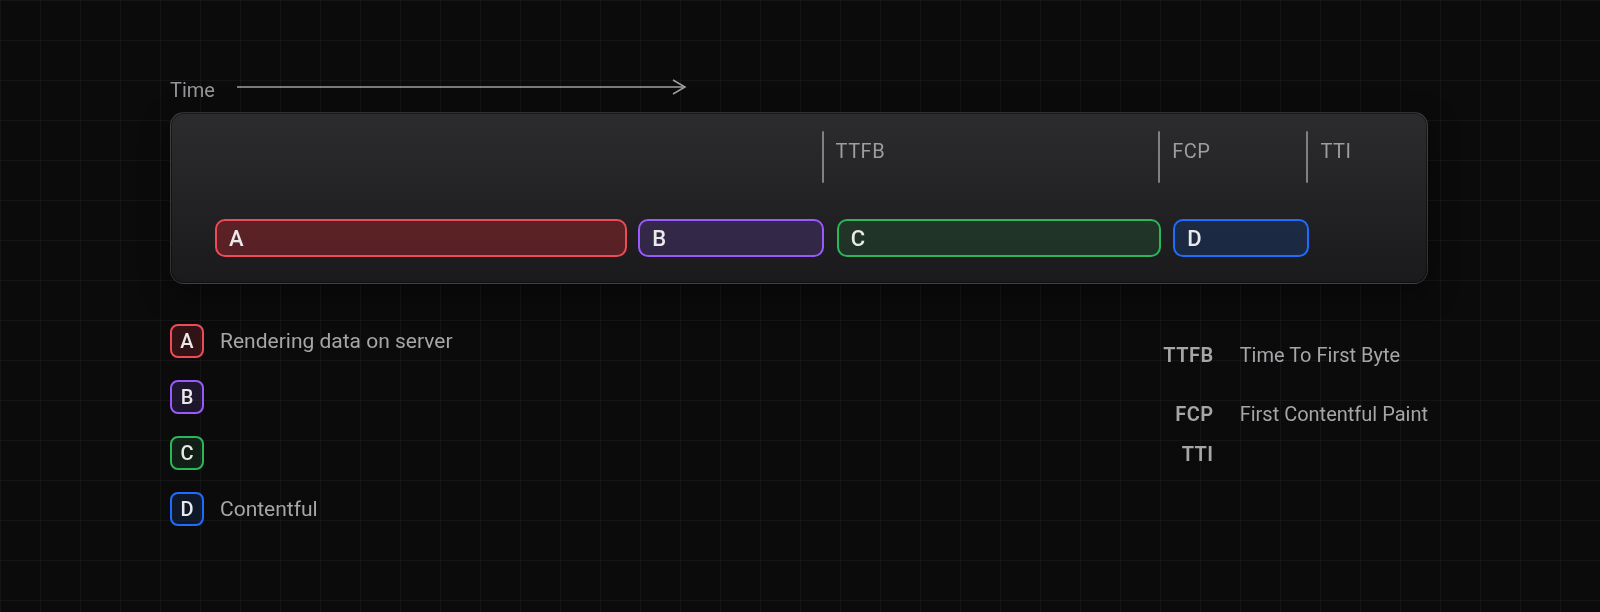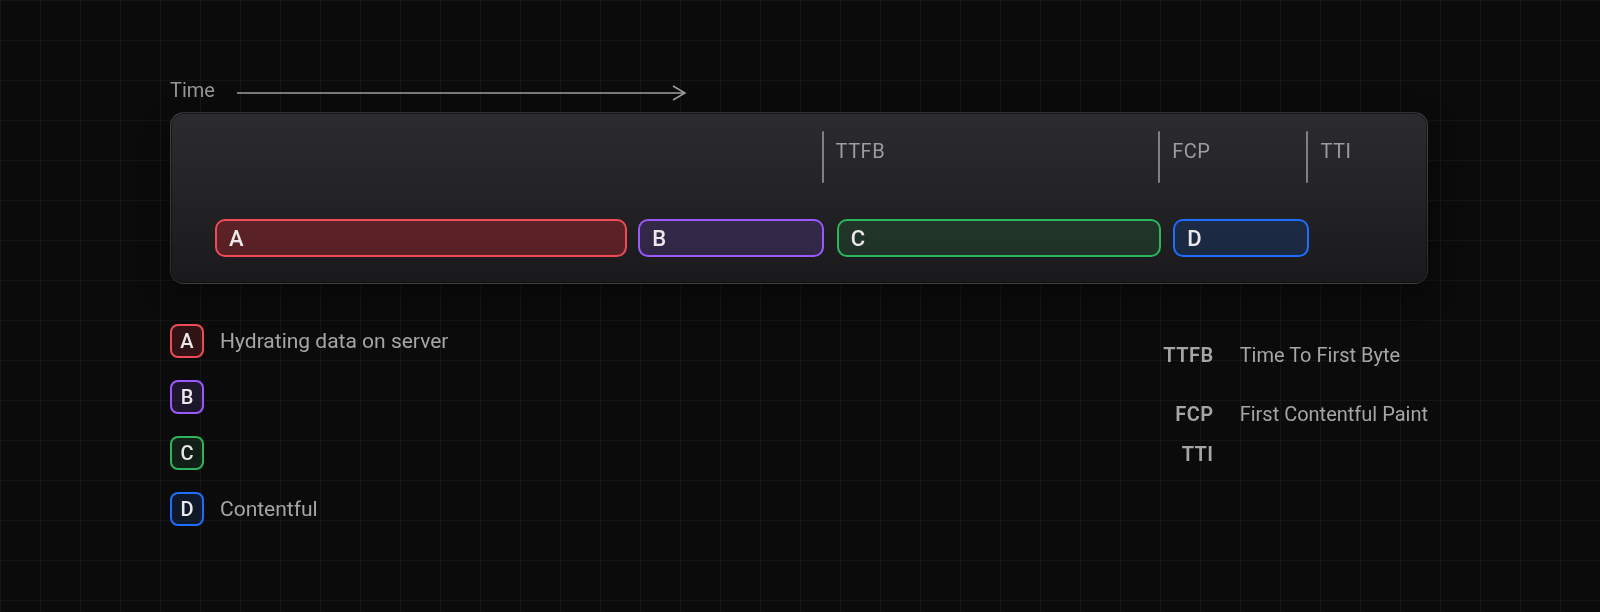--- a/index.html
+++ b/index.html
@@ -30,21 +30,21 @@
     position: relative;
     overflow: hidden;
   }
 
   
   .time-row {
     position: absolute;
     left: 170px;
     top: 78px;
     display: flex;
-    align-items: flex-end;
+    align-items: flex-start;
     gap: 22px;
     color: var(--text-dim);
     font-size: 20px;
   }
   .arrow { position: relative; }
   .arrow line, .arrow polyline { stroke: #a0a0a3; stroke-width: 1.5; fill: none; }
 
   
   .panel {
     position: absolute;
@@ -205,21 +205,21 @@
         <span>D</span>
       </div>
     </div>
 </div>
 
 <div class="legend" id="legend">
     <div class="legend-row">
       <div class="swatch" style="border-color:#ef4a55;background:rgba(138,36,42,0.30);">
         <span>A</span>
       </div>
-      <span class="desc">Hydrating data on server</span>
+      <span class="desc">Rendering data on server</span>
     </div>
     <div class="legend-row">
       <div class="swatch" style="border-color:#9a59ff;background:rgba(75,50,118,0.30);">
         <span>B</span>
       </div>
     </div>
     <div class="legend-row">
       <div class="swatch" style="border-color:#2bb65b;background:rgba(34,78,48,0.30);">
         <span>C</span>
       </div>

